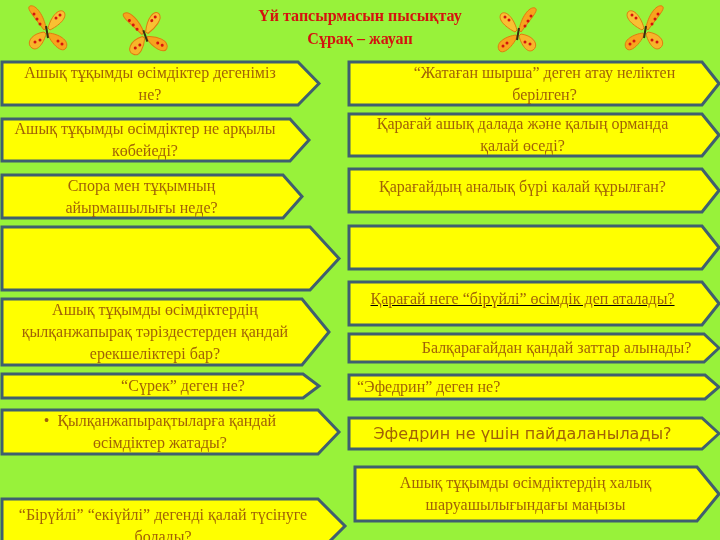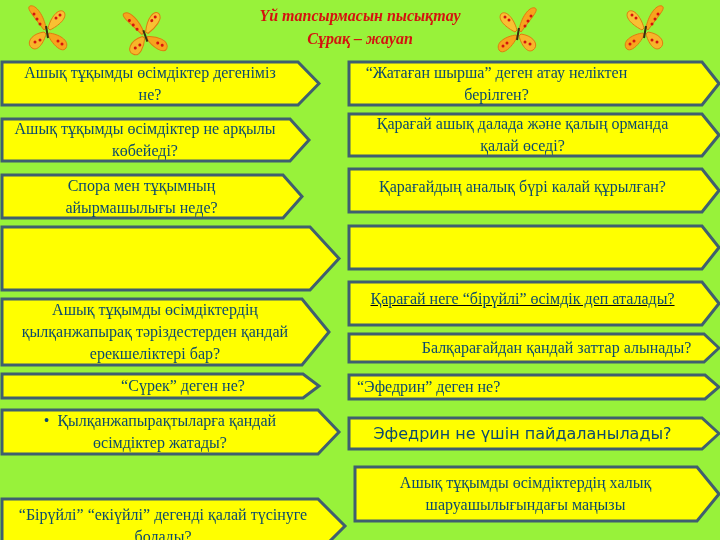--- a/index.html
+++ b/index.html
@@ -6,33 +6,32 @@
   body {
     width: 720px; height: 540px; overflow: hidden;
     background: #98f23a;
     position: relative;
     font-family: "Liberation Serif", "DejaVu Serif", serif;
   }
   .title {
     position: absolute; left: 0; width: 720px; text-align: center;
     color: #d4130f; font-weight: bold; font-size: 16px;
     font-family: "Liberation Serif", serif;
-    font-style: italic;
   }
   .title.l1 { top: 7px; }
   .title.l2 { top: 30px; }
   .butterfly { position: absolute; width: 50px; height: 52px; }
   .arrow {
     position: absolute;
     display: flex; align-items: center; justify-content: center;
   }
   .arrow svg { position: absolute; left: 0; top: 0; }
   .arrow .txt {
     position: relative; z-index: 1;
-    text-align: center; color: #0c4a6e;
+    text-align: center; color: #a16207;
     font-size: 16px; line-height: 22px;
     padding: 0 34px 0 12px;
     font-family: "Liberation Serif", serif;
   }
   .arrow .txt.sans { font-family: "DejaVu Sans", sans-serif; font-size: 12.5px; line-height: 19px; }
   .arrow .txt.sans-sm { font-family: "DejaVu Sans", sans-serif; font-size: 16px; line-height: 19px; }
   .bullet::before { content: "•"; margin-right: 8px; }
 </style>
 </head>
 <body>
@@ -115,21 +114,21 @@
     </svg>
   <div class="txt bullet">Қылқанжапырақтыларға қандай өсімдіктер жатады?</div>
 </div>
 <div class="arrow" style="left:0;top:465px;width:348px;height:58px;margin-top:32px;">
   <svg width="348" height="58">
       <polygon points="2,2 318,2 345,29 318,56 2,56" fill="#ffff00" stroke="#3f5f6f" stroke-width="3"></polygon>
     </svg>
   <div class="txt">“Бірүйлі” “екіүйлі” дегенді қалай түсінуге болады?</div>
 </div>
 
-<div class="arrow" style="left:347px;top:60px;width:321px;height:47px;">
+<div class="arrow" style="left:347px;top:60px;width:321px;height:47px;padding-left:48px;">
   <svg width="373" height="47">
       <polygon points="2,2 355,2 372,23.5 355,45 2,45" fill="#ffff00" stroke="#3f5f6f" stroke-width="3"></polygon>
     </svg>
   <div class="txt">“Жатаған шырша” деген атау неліктен берілген?</div>
 </div>
 <div class="arrow" style="left:347px;top:112px;width:373px;height:46px;">
   <svg width="373" height="46">
       <polygon points="2,2 355,2 372,23 355,44 2,44" fill="#ffff00" stroke="#3f5f6f" stroke-width="3"></polygon>
     </svg>
   <div class="txt">Қарағай ашық далада және қалың орманда қалай өседі?</div>

